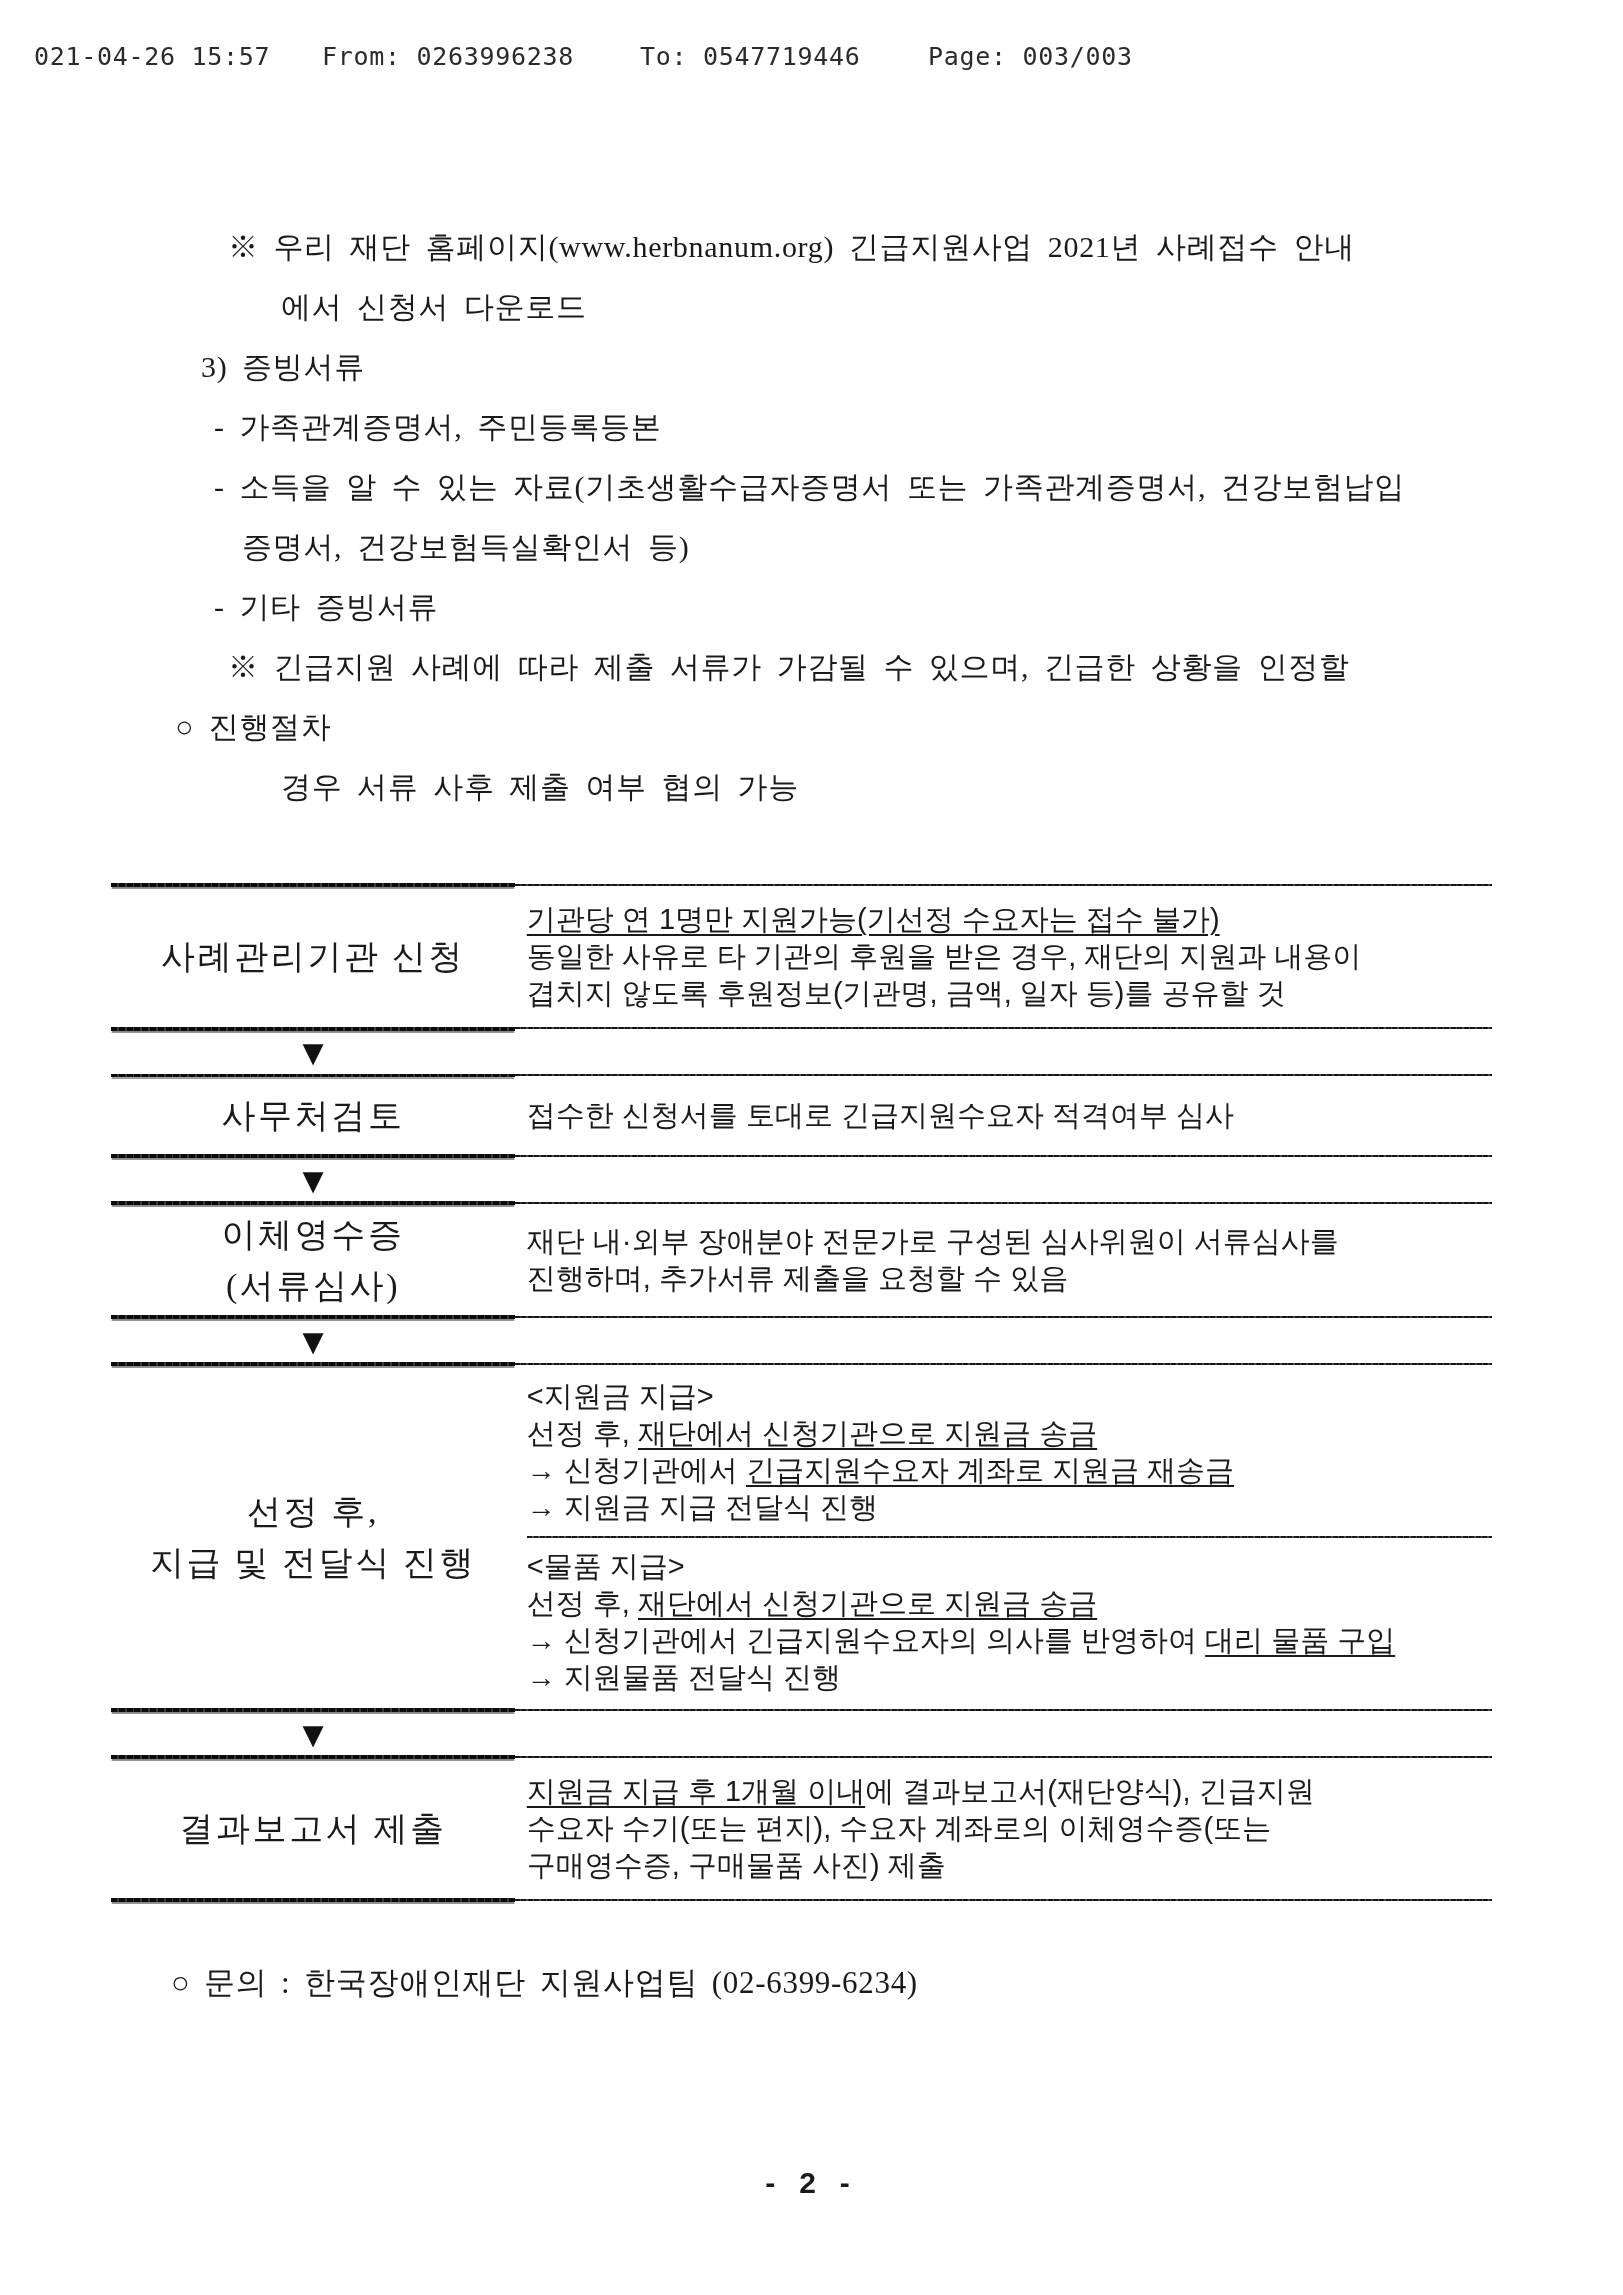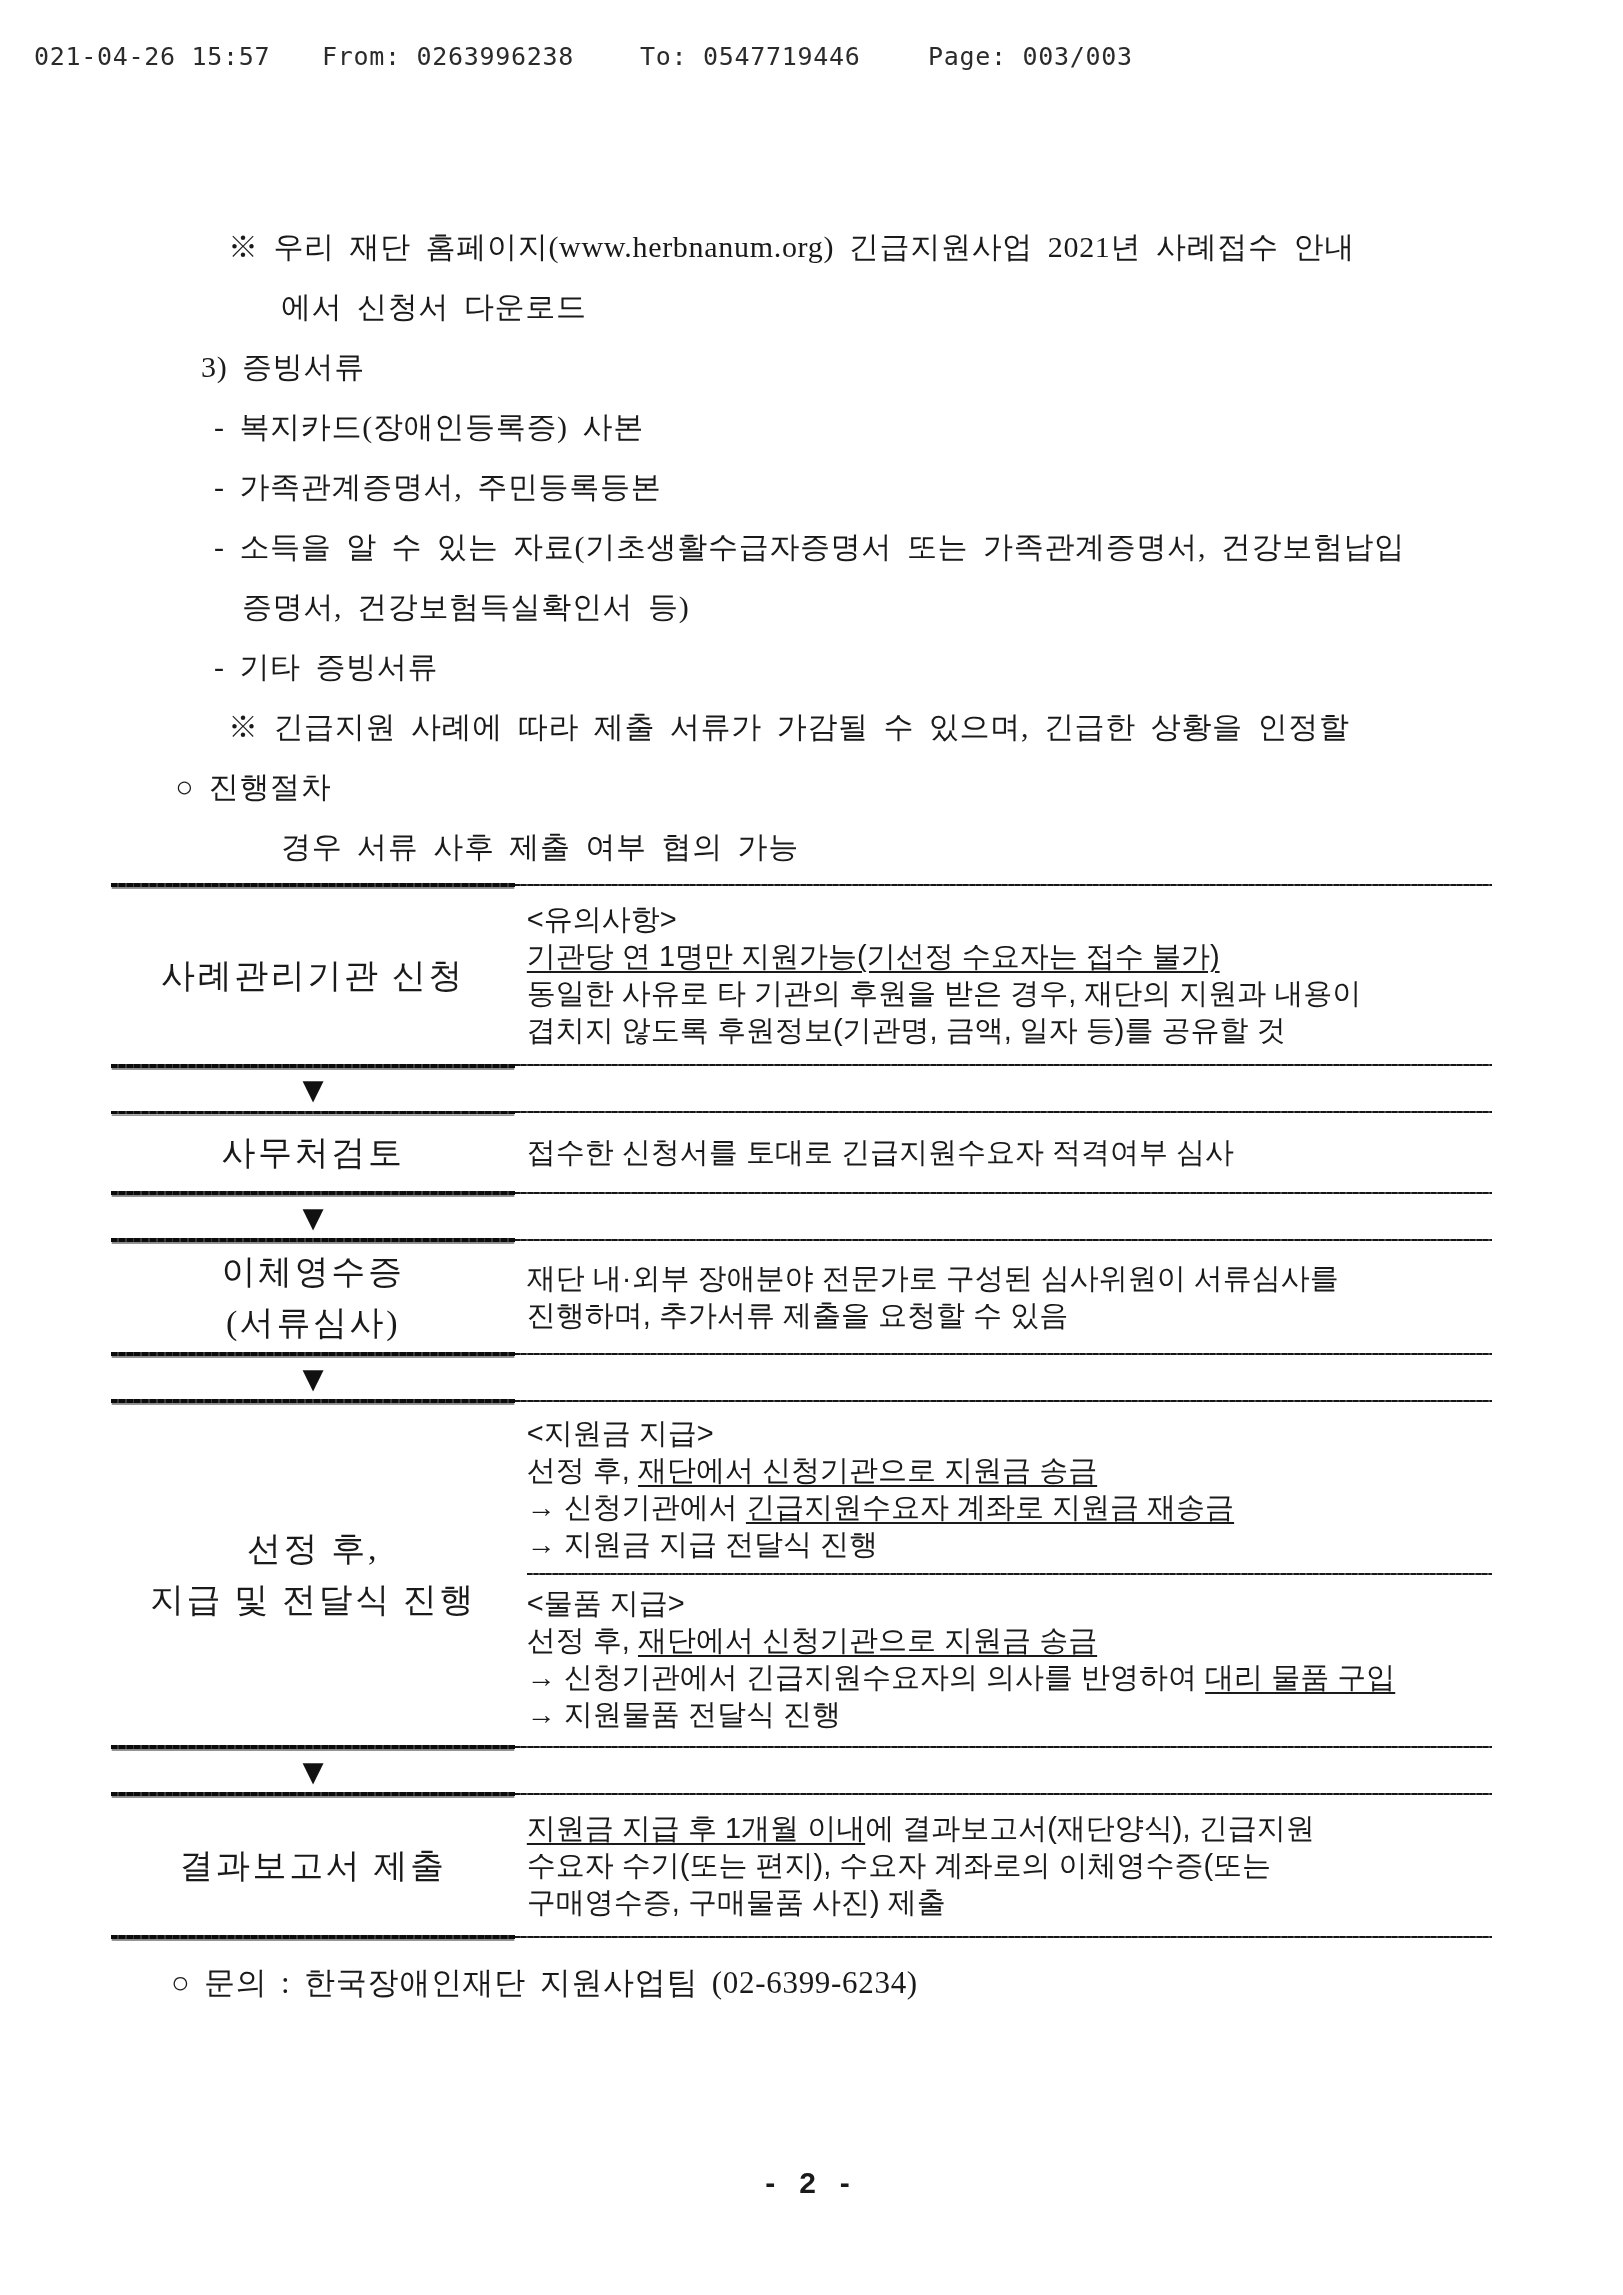--- a/index.html
+++ b/index.html
@@ -97,42 +97,40 @@
   <span class="fax-dt">021-04-26 15:57</span>
   <span class="fax-from">From: 0263996238</span>
   <span class="fax-to">To: 0547719446</span>
   <span class="fax-page">Page: 003/003</span>
 </div>
 
 <div class="notes">
     <div class="note-line" style="margin-left: 58px;">※ 우리 재단 홈페이지(www.herbnanum.org) 긴급지원사업 2021년 사례접수 안내</div>
     <div class="note-line" style="margin-left: 111px;">에서 신청서 다운로드</div>
     <div class="note-line" style="margin-left: 31px;">3) 증빙서류</div>
-    <div class="note-line" style="margin-left: 44px;">- 복지카드(장애인등록증) 사본</div>
     <div class="note-line" style="margin-left: 44px;">- 가족관계증명서, 주민등록등본</div>
     <div class="note-line" style="margin-left: 44px;">- 소득을 알 수 있는 자료(기초생활수급자증명서 또는 가족관계증명서, 건강보험납입</div>
     <div class="note-line" style="margin-left: 72px;">증명서, 건강보험득실확인서 등)</div>
     <div class="note-line" style="margin-left: 44px;">- 기타 증빙서류</div>
     <div class="note-line" style="margin-left: 58px;">※ 긴급지원 사례에 따라 제출 서류가 가감될 수 있으며, 긴급한 상황을 인정할</div>
     <div class="note-line" style="margin-left: 5.2px;">○ 진행절차</div>
     <div class="note-line" style="margin-left: 111px;">경우 서류 사후 제출 여부 협의 가능</div>
   </div>
 
 <div class="process-table">
     <div class="hr">
       <div class="seg-left"></div>
       <div class="seg-right"></div>
     </div>
     <div class="row row-1">
       <div class="row-label">
         <div>사례관리기관 신청</div>
       </div>
       <div class="row-content">
         <div class="block">
-          <div class="line"><span class="seg">&lt;유의사항&gt;</span></div>
           <div class="line"><span class="seg b u">기관당 연 1명만 지원가능(기선정 수요자는 접수 불가)</span></div>
           <div class="line"><span class="seg">동일한 사유로 타 기관의 후원을 받은 경우, 재단의 지원과 내용이</span></div>
           <div class="line"><span class="seg">겹치지 않도록 후원정보(기관명, 금액, 일자 등)를 공유할 것</span></div>
         </div>
       </div>
     </div>
     <div class="hr">
       <div class="seg-left"></div>
       <div class="seg-right"></div>
     </div>

